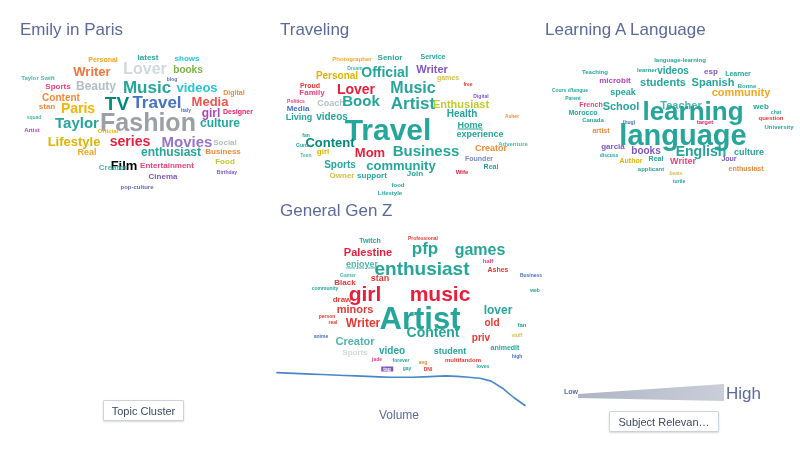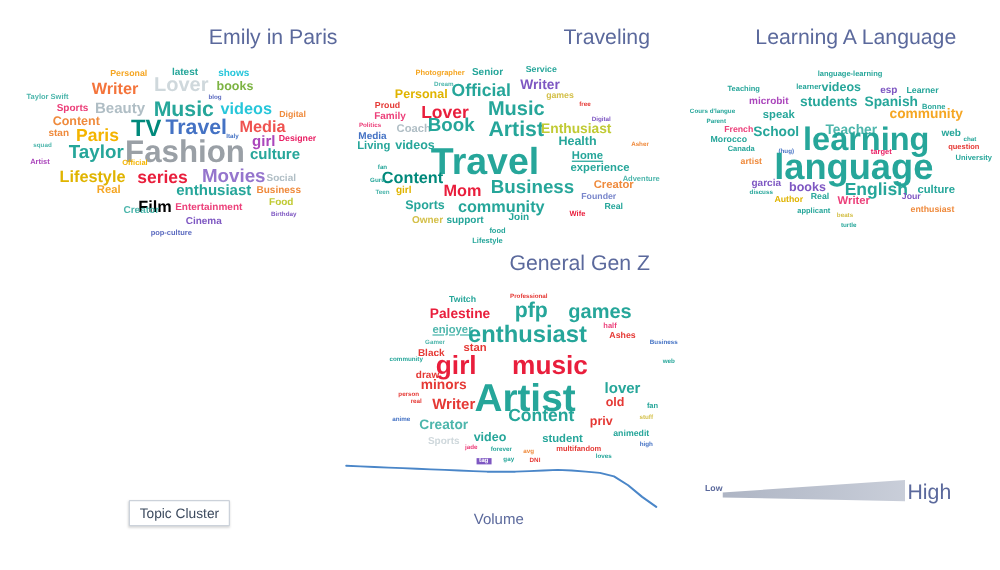--- a/index.html
+++ b/index.html
@@ -1,18 +1,18 @@
 <!DOCTYPE html>
 <html><head>
 <meta charset="utf-8">
 <style>
   html,body{margin:0;padding:0;background:#fff;}
   .stage{position:relative;width:800px;height:456px;background:#ffffff;overflow:hidden;
          font-family:"Liberation Sans",sans-serif;}
-  .cloud-title{position:absolute;text-align:right;color:#5b699c;font-size:17px;font-weight:400;}
+  .cloud-title{position:absolute;text-align:left;color:#5b699c;font-size:17px;font-weight:400;}
   .cloud{position:absolute;}
   .w{position:absolute;transform:translate(-50%,-50%);font-weight:700;white-space:nowrap;line-height:1;}
   .clusters-label{position:absolute;left:60px;top:382px;width:165px;text-align:center;
                   color:#4d8ebf;font-size:12px;font-weight:700;}
   .btn{position:absolute;background:#fff;border:1px solid #ccd2da;border-radius:1px;
        box-shadow:0 1px 2px rgba(0,0,0,.15);font-size:11px;color:#3c4a5e;
        display:flex;align-items:center;justify-content:center;cursor:pointer;}
   #topic-btn{left:103px;top:400px;width:79px;height:19px;}
   #subject-btn{left:609px;top:411px;width:108px;height:19px;}
   #volume-chart{position:absolute;left:270px;top:362px;width:258px;height:50px;}
@@ -226,14 +226,15 @@
   <svg id="wedge" viewBox="0 0 146 19">
     <defs>
       <linearGradient id="wg" x1="0" y1="0" x2="1" y2="0">
         <stop offset="0" stop-color="#aeb5c4"></stop>
         <stop offset="1" stop-color="#c9ced9"></stop>
       </linearGradient>
     </defs>
     <polygon points="0,11 146,1 146,18 0,15" fill="url(#wg)"></polygon>
   </svg>
   <div class="high-label">High</div>
+  <div class="btn" id="subject-btn">Subject Relevan…</div>
 
 </div>
 
 </body></html>

